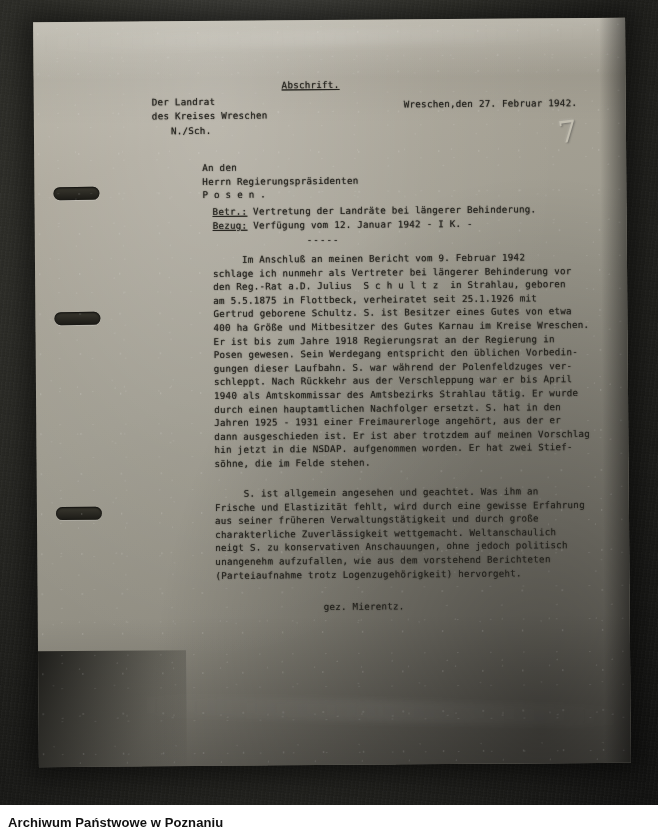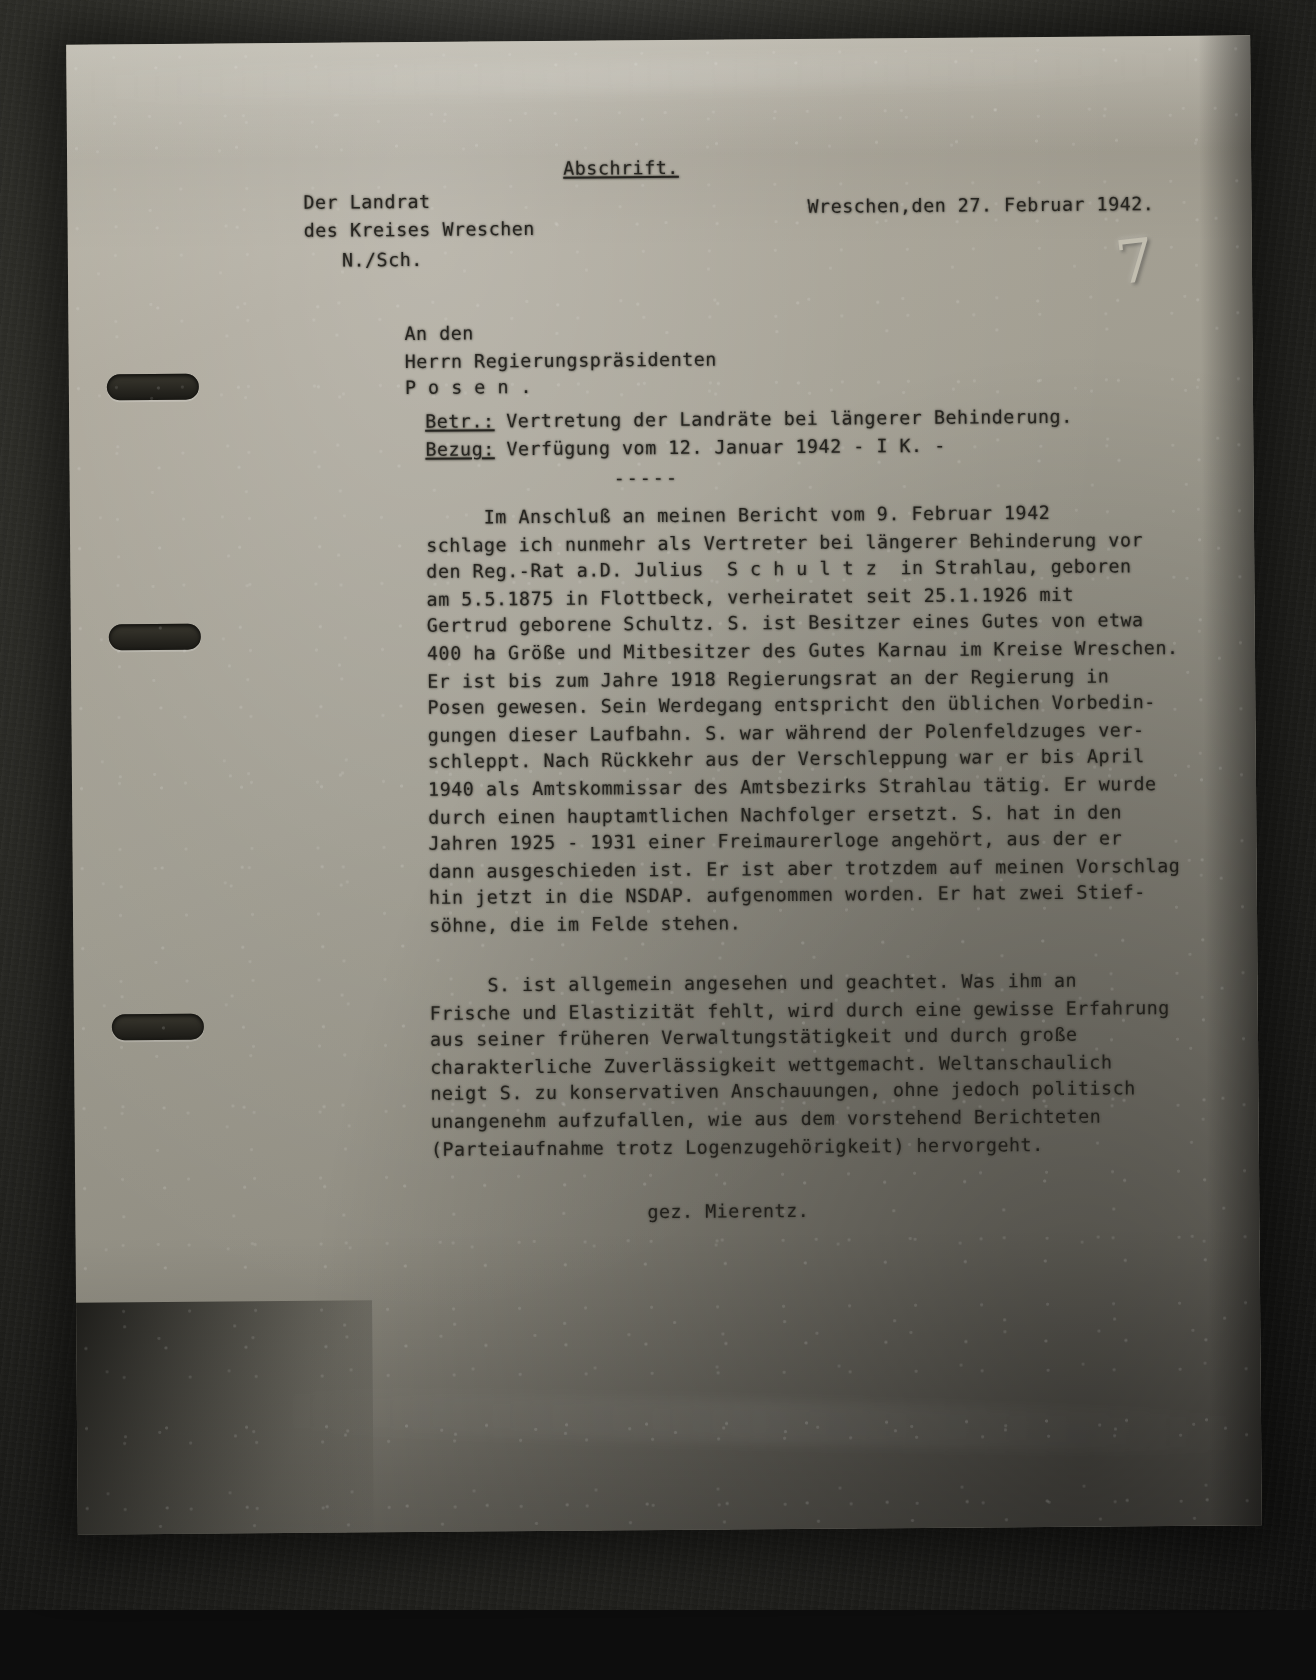--- a/index.html
+++ b/index.html
@@ -265,13 +265,16 @@
     <div class="typed" id="sig">gez. Mierentz.</div>
 
     <div class="folio">7</div>
 
     <div class="tear"></div>
   </div>
 
   <div class="streak s1"></div>
   <div class="streak s2"></div>
 
+  <div class="watermark-bar">
+    <span class="watermark-text">Archiwum Państwowe w Poznaniu</span>
+  </div>
 </div>
 
 </body></html>

